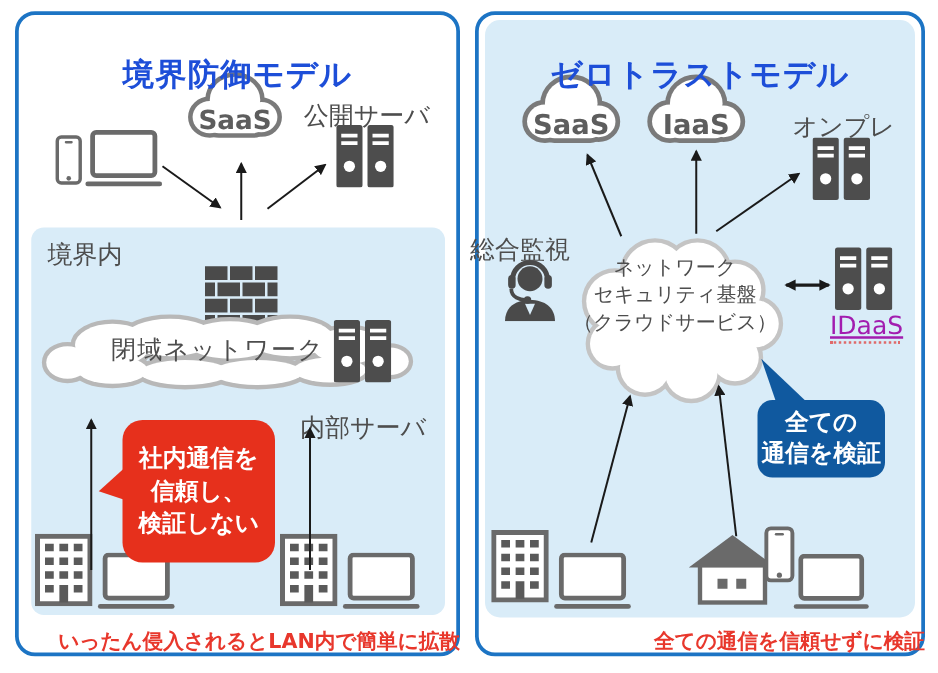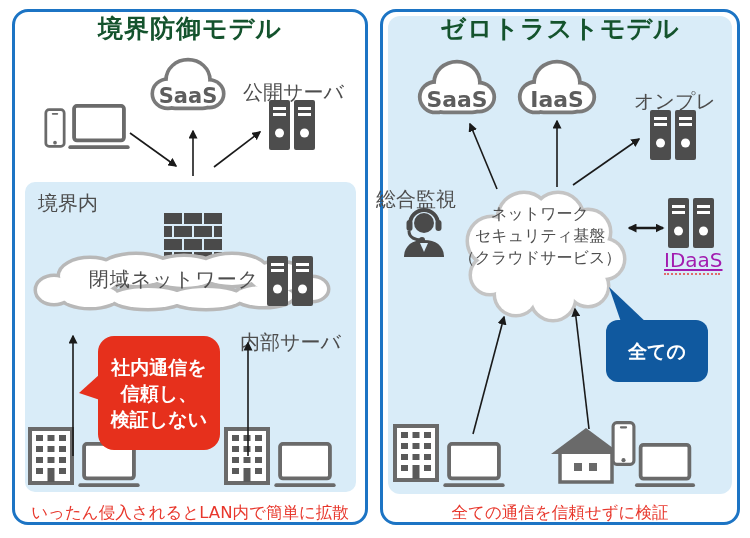--- a/index.html
+++ b/index.html
@@ -3,24 +3,24 @@
 <meta charset="utf-8">
 <style>
   html,body{margin:0;padding:0;background:#fff;}
   #canvas{position:relative;width:750px;height:538px;background:#fff;overflow:hidden;
           font-family:"DejaVu Sans","Liberation Sans",sans-serif;}
   .abs{position:absolute;}
   .panel{position:absolute;top:9px;height:516px;border:3px solid #1c74c4;border-radius:16px;background:#fff;box-sizing:border-box;}
   #left-panel{left:12px;width:356px;}
   #right-panel{left:380px;width:360px;}
   .bluefill{position:absolute;background:#d9ecf8;}
-  .title{position:absolute;top:0;width:100%;text-align:center;font-size:25px;font-weight:bold;color:#14532d;letter-spacing:1px;z-index:3;}
+  .title{position:absolute;top:31px;width:100%;text-align:center;font-size:25px;font-weight:bold;color:#1d4ed8;letter-spacing:1px;z-index:3;}
   .lbl{position:absolute;color:#4d4d4d;font-size:20px;z-index:3;white-space:nowrap;}
   .cloudtext{position:absolute;z-index:3;color:#4d4d4d;text-align:center;}
-  .caption{position:absolute;top:502px;text-align:center;font-size:16.5px;font-weight:400;color:#e8372c;z-index:3;white-space:nowrap;}
+  .caption{position:absolute;top:502px;text-align:right;font-size:16.5px;font-weight:700;color:#e8372c;z-index:3;white-space:nowrap;}
   .icon{z-index:2;}
   #arrow-layer{position:absolute;left:0;top:0;width:750px;height:538px;z-index:4;pointer-events:none;}
   .bubble{position:absolute;z-index:5;display:flex;flex-direction:column;justify-content:center;align-items:center;
           color:#fff;font-weight:bold;text-align:center;}
   #threat-bubble{left:98px;top:336px;width:122px;height:114px;background:#e6301c;border-radius:16px;font-size:19px;line-height:26px;}
   #verify-bubble{left:606px;top:320px;width:102px;height:62px;background:#10599f;border-radius:12px;font-size:19px;line-height:25px;}
   #idaas-label{position:absolute;left:664px;top:248px;width:56px;text-align:center;z-index:3;
                font-size:20px;color:#a21caf;border-bottom:2px dotted #e06a6a;padding-bottom:1px;}
   #idaas-label span{text-decoration:underline;text-underline-offset:2px;}
 </style>
@@ -263,20 +263,21 @@
     <div>（クラウドサービス）</div>
   </div>
 
   <svg class="abs icon" style="left:668px;top:197px;width:46px;height:52px;">
       <use href="#sym-server"></use>
     </svg>
   <div id="idaas-label"><span>IDaaS</span></div>
 
   <div class="bubble" id="verify-bubble">
     <div>全ての</div>
+    <div>通信を検証</div>
   </div>
 
   <svg class="abs icon" style="left:393px;top:424px;width:46px;height:58px;">
       <use href="#sym-building"></use>
     </svg>
   <svg class="abs icon" style="left:441px;top:442px;width:66px;height:46px;">
       <use href="#sym-laptop"></use>
     </svg>
   <svg class="abs icon" style="left:551px;top:426px;width:70px;height:58px;">
       <use href="#sym-house"></use>

